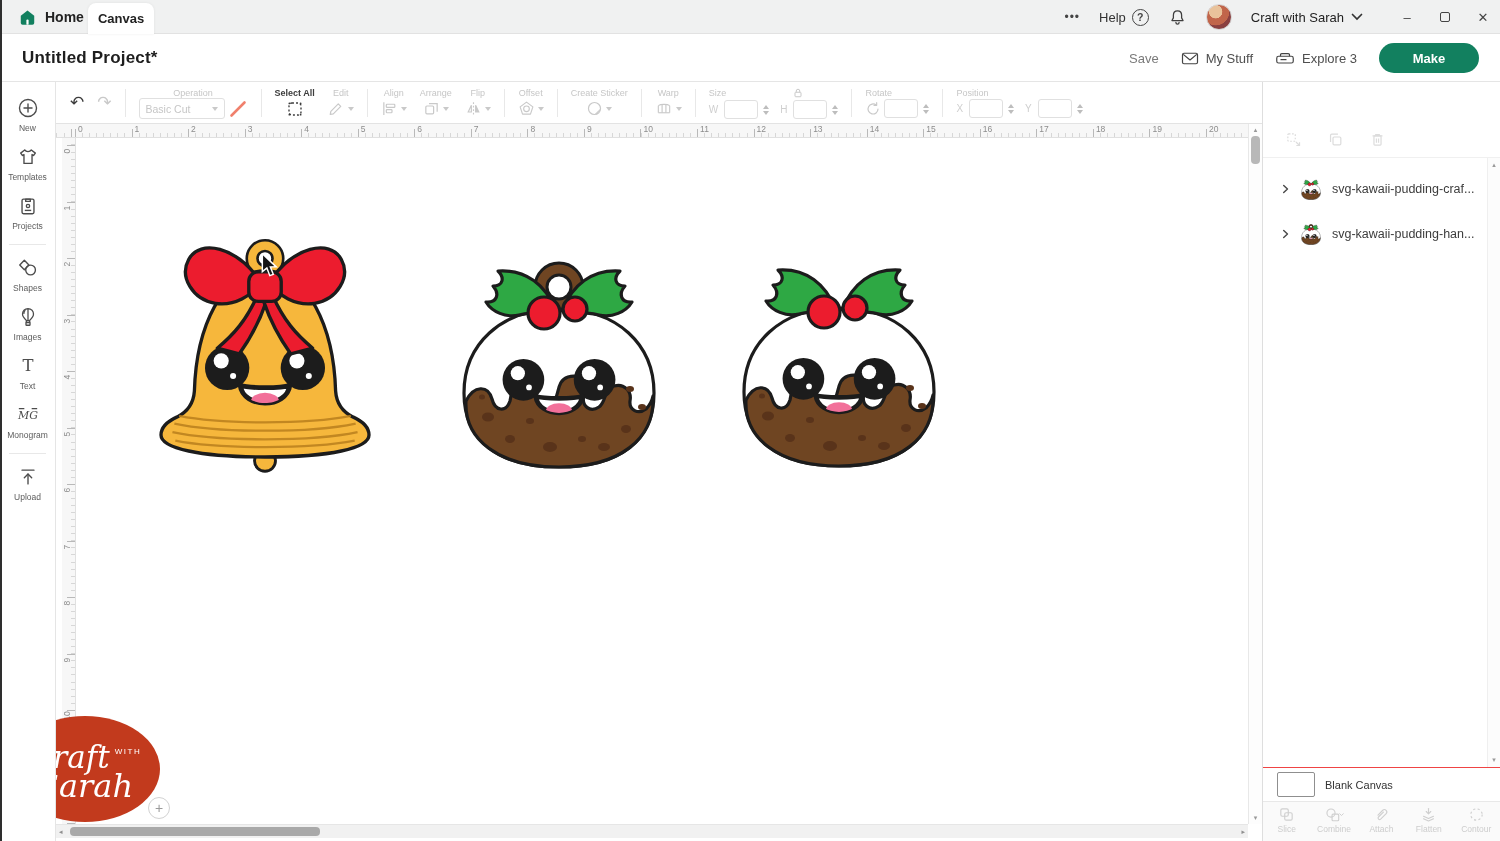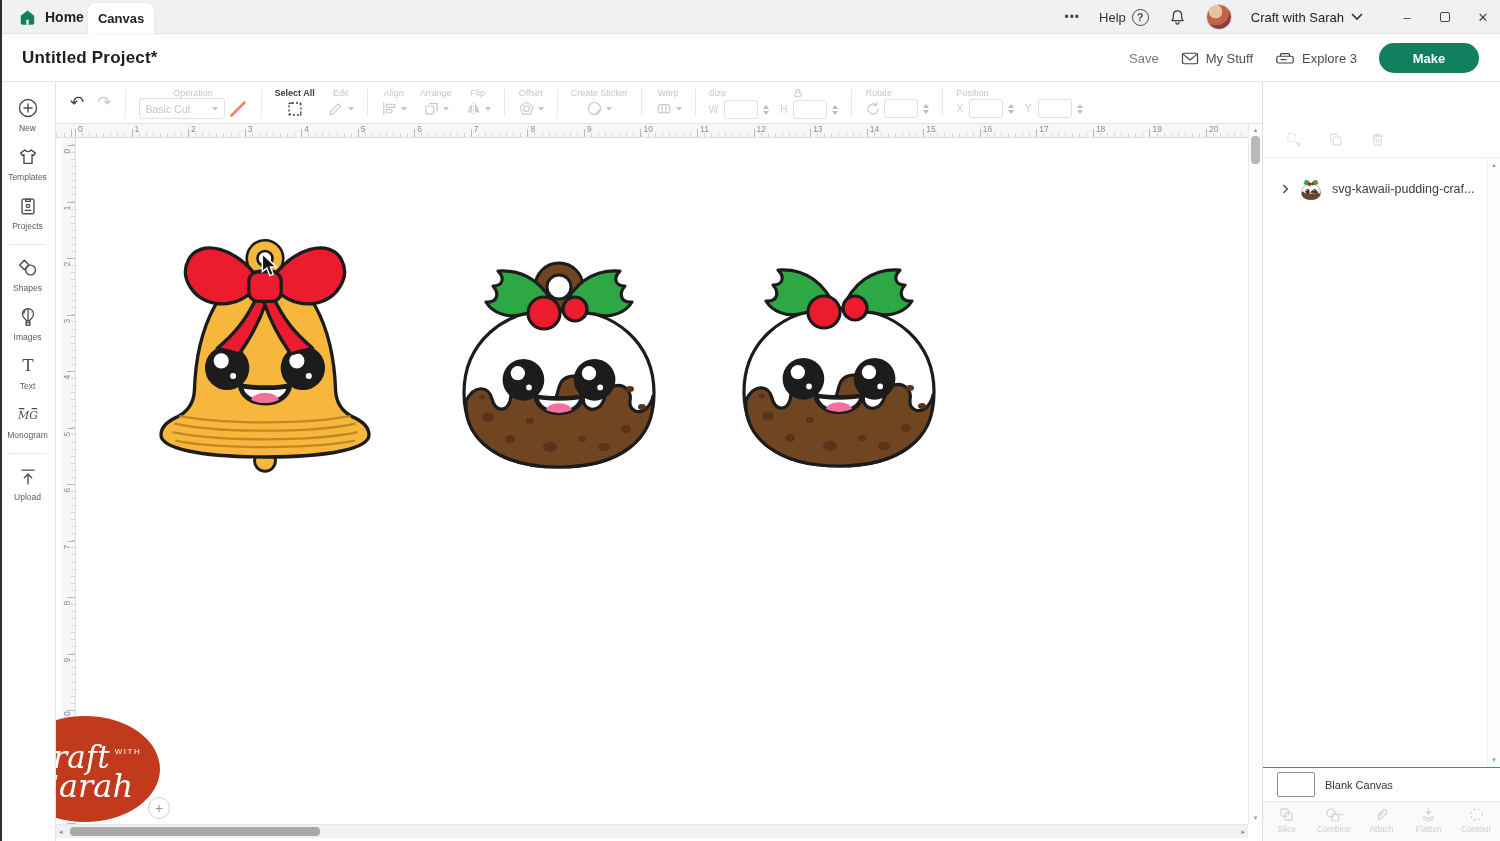--- a/index.html
+++ b/index.html
@@ -582,20 +582,29 @@
     <div class="rlist">
       <div class="layer-row" style="top:8px">
         <svg width="9" height="12" viewBox="0 0 10 12" fill="none" stroke="#4a4a4a" stroke-width="1.6" stroke-linecap="round" stroke-linejoin="round">
             <path d="M3 2l4.2 4L3 10"></path>
           </svg>
         <svg width="22" height="22" viewBox="0 0 214 222">
             <use href="#sym-pudding"></use>
           </svg>
         <span class="layer-name">svg-kawaii-pudding-craf...</span>
       </div>
+      <div class="layer-row" style="top:53px">
+        <svg width="9" height="12" viewBox="0 0 10 12" fill="none" stroke="#4a4a4a" stroke-width="1.6" stroke-linecap="round" stroke-linejoin="round">
+            <path d="M3 2l4.2 4L3 10"></path>
+          </svg>
+        <svg width="22" height="22" viewBox="0 0 214 222">
+            <use href="#sym-pudding-loop"></use>
+          </svg>
+        <span class="layer-name">svg-kawaii-pudding-han...</span>
+      </div>
       <div class="rscroll">
         <span class="sarrow" style="top:3px">▴</span>
         <span class="sarrow" style="bottom:3px">▾</span>
       </div>
     </div>
     <div class="blankrow">
       <span class="swatch"></span>
       <span class="blanklbl">Blank Canvas</span>
     </div>
     <div class="rfooter">

